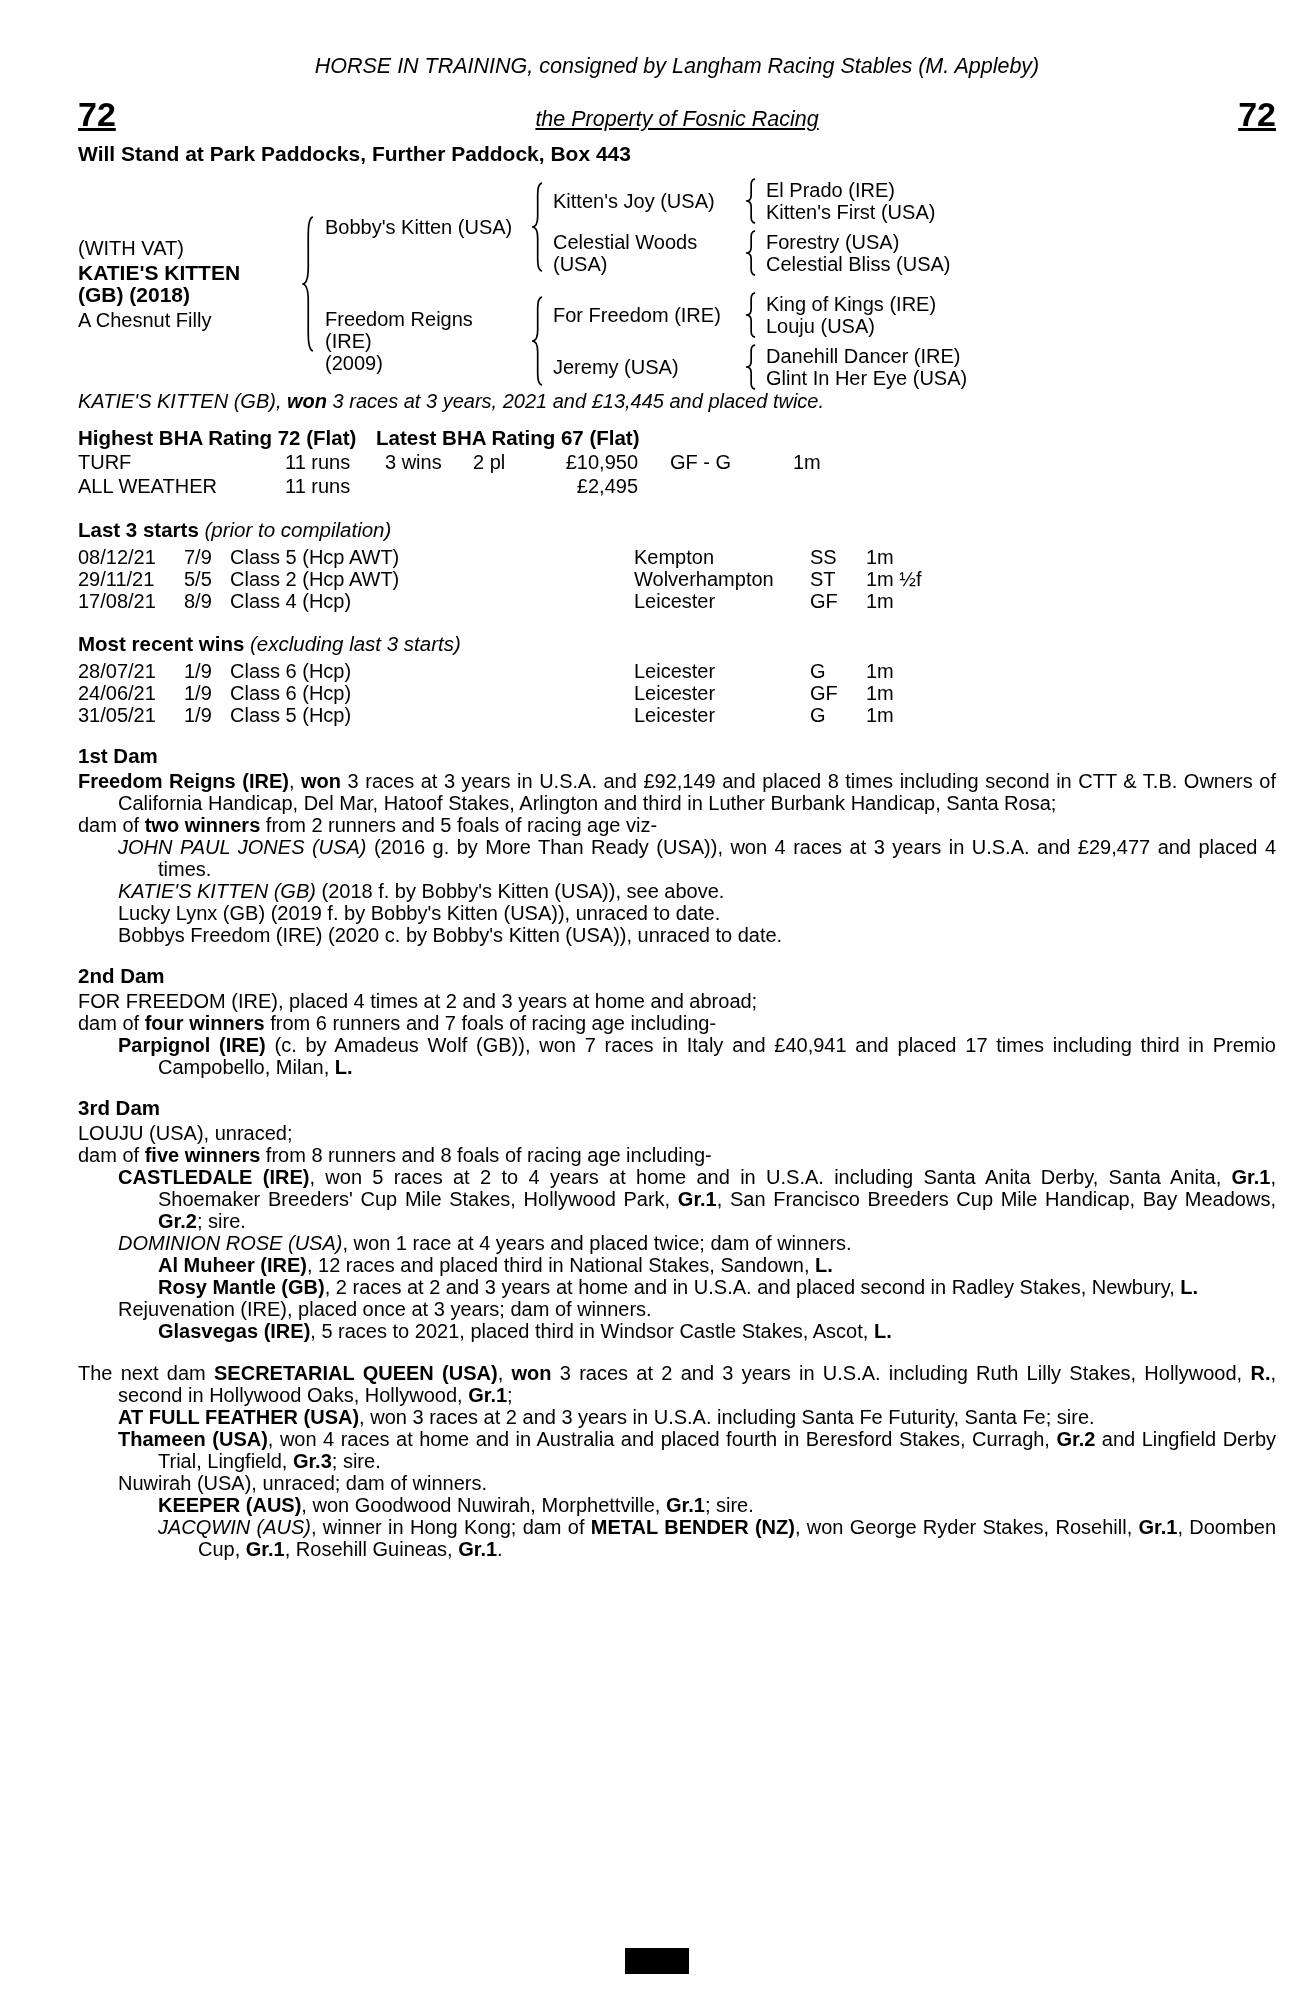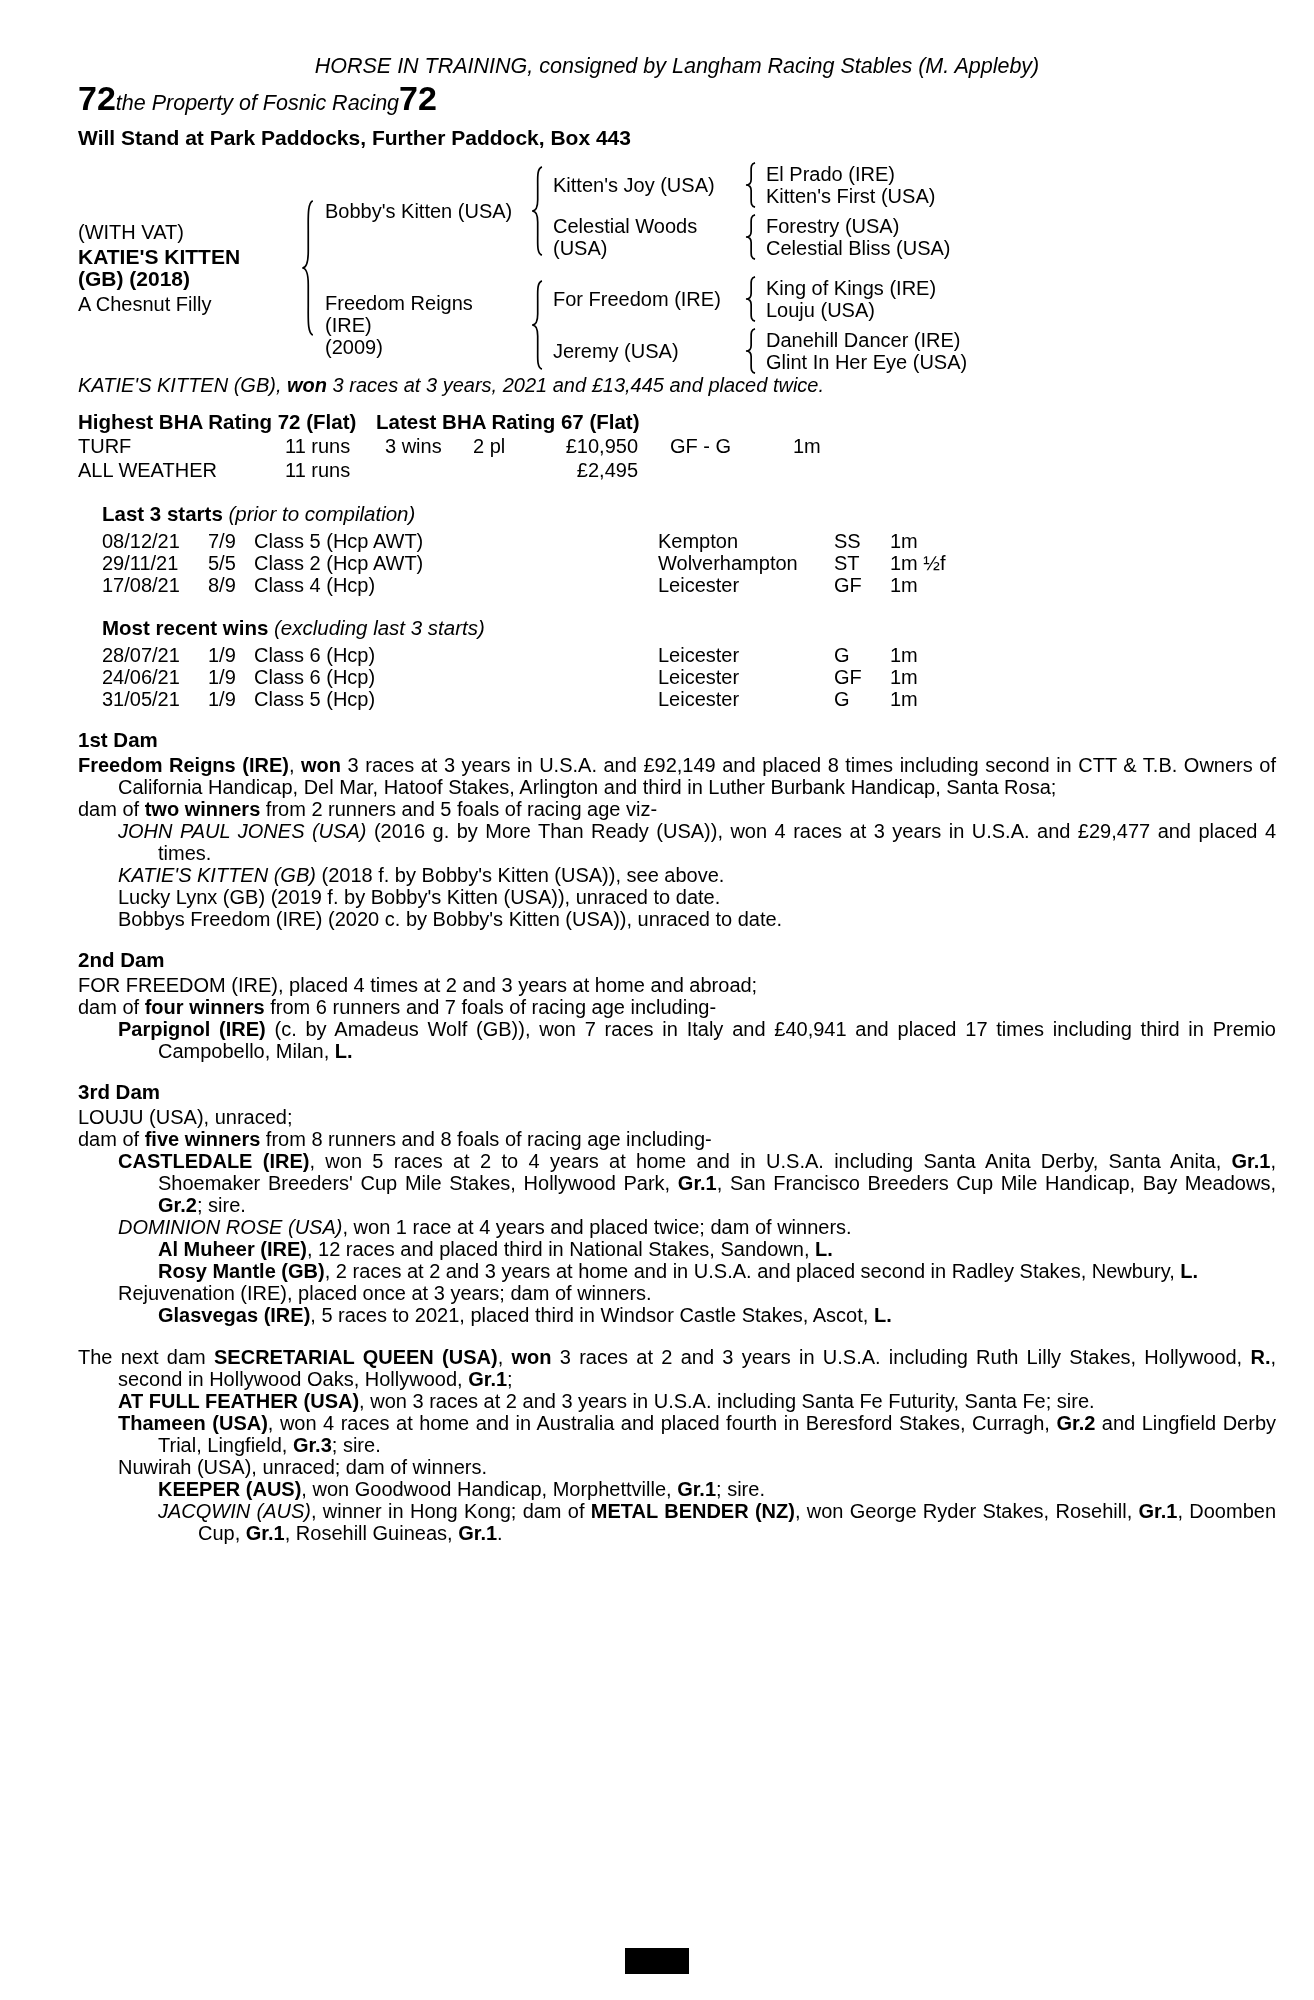--- a/index.html
+++ b/index.html
@@ -7,21 +7,21 @@
   .page {
     width:1314px; height:2000px; background:#ffffff; color:#000;
     position:relative; overflow:hidden;
     font-family:"Liberation Sans","DejaVu Sans",sans-serif;
     font-size:20px;
   }
   .content { padding:54px 38px 0 78px; }
 
   
   .consignor { text-align:center; font-style:italic; font-size:21.5px; }
-  .lot-row { display:flex; align-items:baseline; margin-top:0px; }
+  .lot-row { display:flex; justify-content:space-between; align-items:baseline; margin-top:16px;text-decoration:underline; }
   .lot-num { font-size:34px; font-weight:700; }
   .property { font-style:italic; font-size:21.5px; }
   .stand { font-weight:700; font-size:21px; margin-top:8px; }
 
   
   .pedigree { display:flex; align-items:center; gap:10px; margin-top:12px; line-height:22px; }
   .ped-root { width:212px; }
   .vat { margin-bottom:3px; }
   .horse-name { font-weight:700; font-size:21px; }
   .horse-desc { margin-top:3px; }
@@ -35,21 +35,21 @@
   .brace { flex:none; display:block; }
 
   
   .race-summary { margin-top:28px; }
   .rating { font-weight:700; font-size:20.5px; margin-top:14px; }
   .stats-row { display:flex; line-height:24px; }
   .st-surface{width:207px;} .st-runs{width:100px;} .st-wins{width:88px;}
   .st-pl{width:55px;} .st-earn{width:110px; text-align:right;}
   .st-going{width:95px; margin-left:32px;} .st-dist{margin-left:28px;}
 
-  .tbl { margin-top:20px;margin-left:24px; }
+  .tbl { margin-top:20px; }
   .tbl-head { font-size:20.5px; margin-bottom:4px; }
   .runline { display:flex; line-height:22px; }
   .c-date{width:106px;} .c-pos{width:46px;} .c-race{width:404px;}
   .c-course{width:176px;} .c-going{width:56px;}
 
   
   .dam-head { font-weight:700; font-size:20.5px; margin:18px 0 2px 0; }
   .sec4 { margin-top:20px; }
   p.para { margin:0; text-align:justify; line-height:22px; }
   .ind0 { padding-left:40px;  text-indent:-40px; }
@@ -267,20 +267,20 @@
       <p class="para ind2"><span class="b">Rosy Mantle (GB)</span><span>, 2 races at 2 and 3 years at home and in U.S.A. and placed second in Radley Stakes, Newbury, </span><span class="b">L.</span></p>
       <p class="para ind1"><span>Rejuvenation (IRE), placed once at 3 years; dam of winners.</span></p>
       <p class="para ind2"><span class="b">Glasvegas (IRE)</span><span>, 5 races to 2021, placed third in Windsor Castle Stakes, Ascot, </span><span class="b">L.</span></p>
     </section>
 
     <section class="sec4">
       <p class="para ind0"><span>The next dam </span><span class="b">SECRETARIAL QUEEN (USA)</span><span>, </span><span class="b">won</span><span> 3 races at 2 and 3 years in U.S.A. including Ruth Lilly Stakes, Hollywood, </span><span class="b">R.</span><span>, second in Hollywood Oaks, Hollywood, </span><span class="b">Gr.1</span><span>;</span></p>
       <p class="para ind1"><span class="b">AT FULL FEATHER (USA)</span><span>, won 3 races at 2 and 3 years in U.S.A. including Santa Fe Futurity, Santa Fe; sire.</span></p>
       <p class="para ind1"><span class="b">Thameen (USA)</span><span>, won 4 races at home and in Australia and placed fourth in Beresford Stakes, Curragh, </span><span class="b">Gr.2</span><span> and Lingfield Derby Trial, Lingfield, </span><span class="b">Gr.3</span><span>; sire.</span></p>
       <p class="para ind1"><span>Nuwirah (USA), unraced; dam of winners.</span></p>
-      <p class="para ind2"><span class="b">KEEPER (AUS)</span><span>, won Goodwood Handicap, Morphettville, </span><span class="b">Gr.1</span><span>; sire.</span></p>
+      <p class="para ind2"><span class="b">KEEPER (AUS)</span><span>, won Goodwood Nuwirah, Morphettville, </span><span class="b">Gr.1</span><span>; sire.</span></p>
       <p class="para ind2"><span class="i">JACQWIN (AUS)</span><span>, winner in Hong Kong; dam of </span><span class="b">METAL BENDER (NZ)</span><span>, won George Ryder Stakes, Rosehill, </span><span class="b">Gr.1</span><span>, Doomben Cup, </span><span class="b">Gr.1</span><span>, Rosehill Guineas, </span><span class="b">Gr.1</span><span>.</span></p>
     </section>
 
   </div>
 
   <div class="page-mark"></div>
 </div>
 
 </body></html>

